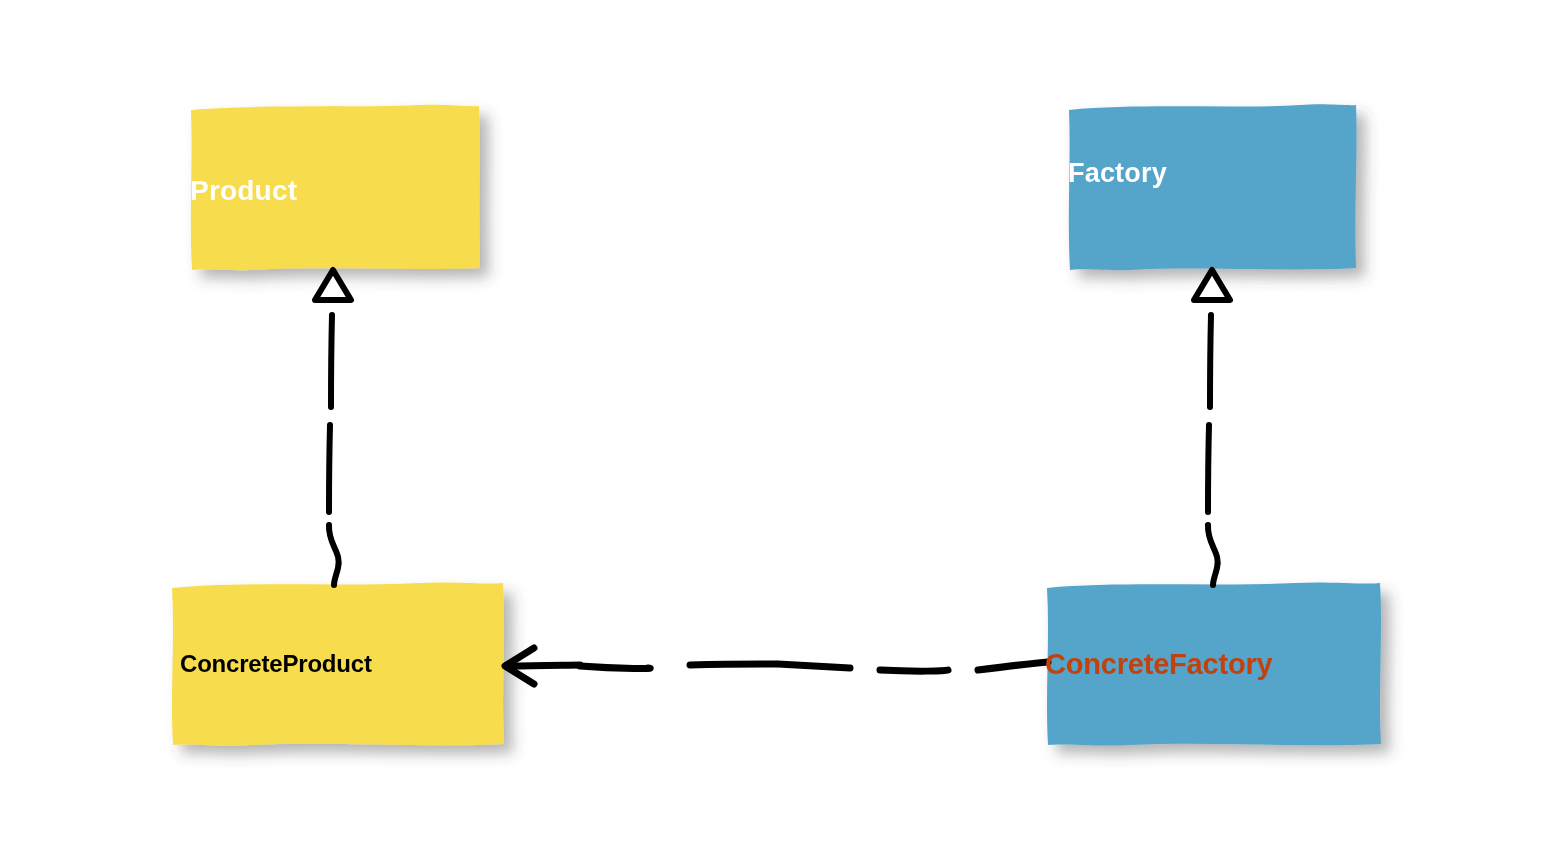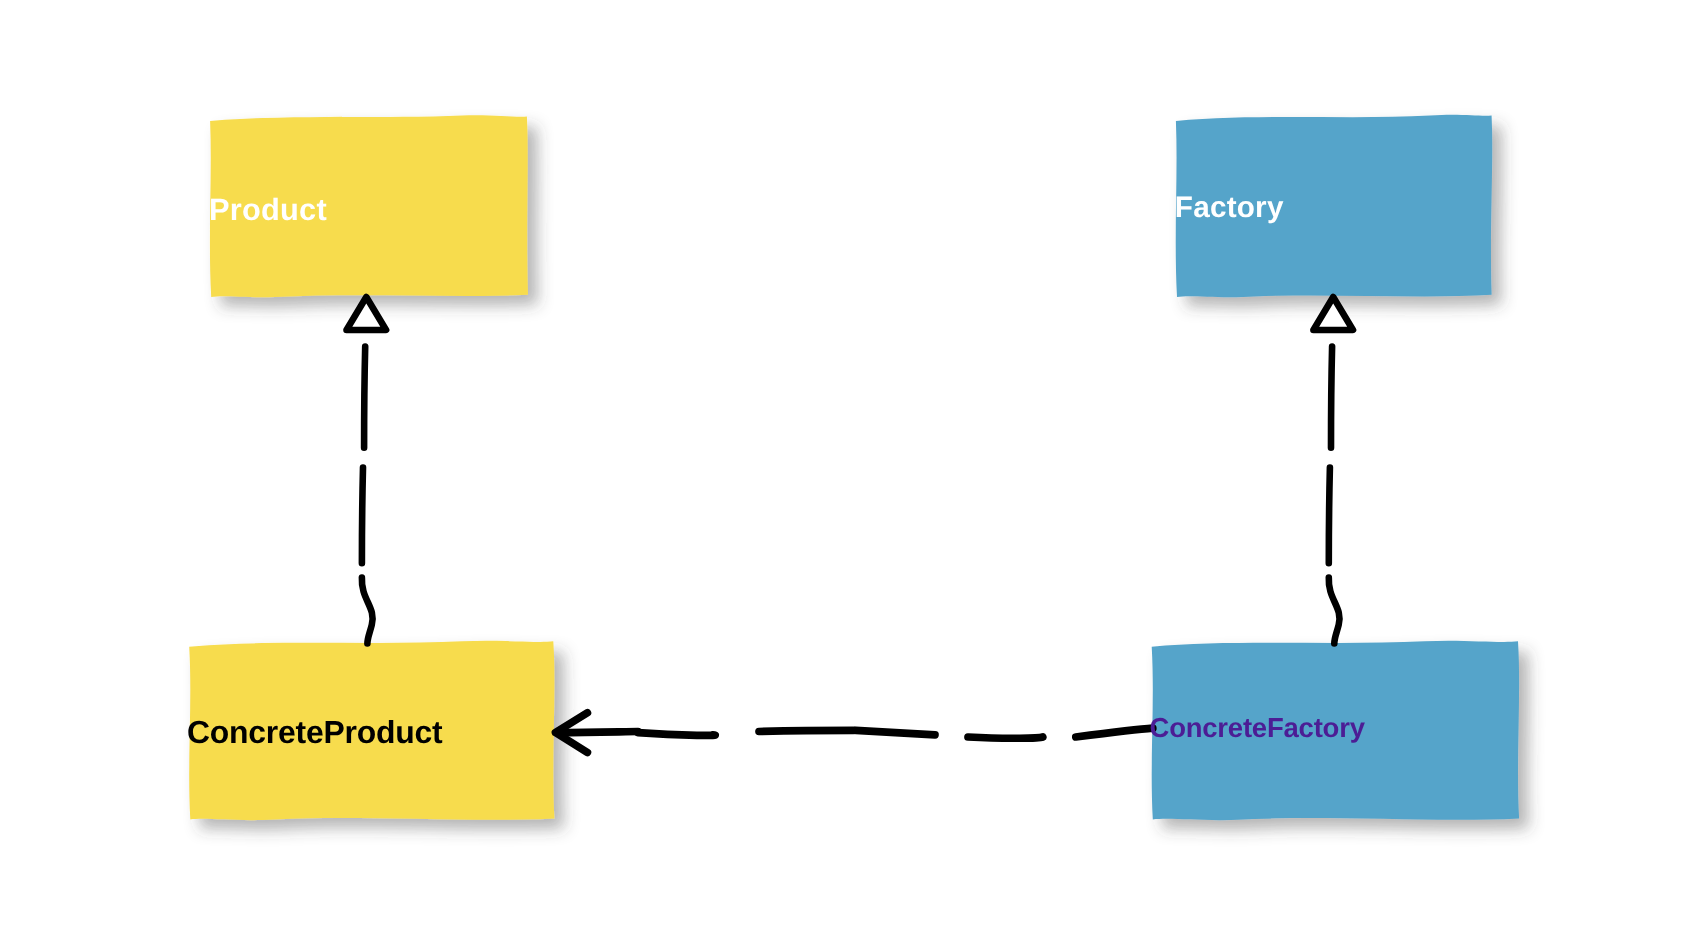--- a/index.html
+++ b/index.html
@@ -119,22 +119,22 @@
     <path stroke="#000000" stroke-width="7" fill="none" stroke-linecap="round" d="M 778 664 C 815 666, 850 668, 850 668"></path>
 
     <path stroke="#000000" stroke-width="7" fill="none" stroke-linecap="round" d="M 880 670 C 918 672, 945 671, 948 670"></path>
 
     <path stroke="#000000" stroke-width="7" fill="none" stroke-linecap="round" d="M 978 670 C 1010 666, 1035 663, 1048 662"></path>
   </g>
 </svg>
 
 <div class="node-label" style="left:190px; top:175px; width:290px; color:#ffffff; font-size:28px; letter-spacing:0.2px;">Product</div>
 
-<div class="node-label" style="left:1068px; top:173px; width:288px; color:#ffffff; font-size:27px; letter-spacing:0.2px;">Factory</div>
+<div class="node-label" style="left:1068px; top:158px; width:288px; color:#ffffff; font-size:27px; letter-spacing:0.2px;">Factory</div>
 
-<div class="node-label" style="left:170px; top:650px; width:334px; color:#000000; font-size:29px; letter-spacing:-0.2px;">ConcreteProduct</div>
+<div class="node-label" style="left:180px; top:650px; width:334px; color:#000000; font-size:24px; letter-spacing:-0.2px;">ConcreteProduct</div>
 
-<div class="node-label" style="left:1045px; top:648px; width:336px; color:#4c1d95; font-size:25px; letter-spacing:-0.2px;">ConcreteFactory</div>
+<div class="node-label" style="left:1045px; top:648px; width:336px; color:#c2410c; font-size:29px; letter-spacing:-0.2px;">ConcreteFactory</div>
 
 <div class="node-hit" style="left:190px; top:105px; width:290px; height:165px;"></div>
 <div class="node-hit" style="left:1068px; top:104px; width:288px; height:166px;"></div>
 <div class="node-hit" style="left:170px; top:582px; width:334px; height:164px;"></div>
 <div class="node-hit" style="left:1045px; top:582px; width:336px; height:164px;"></div>
 
 </body></html>

